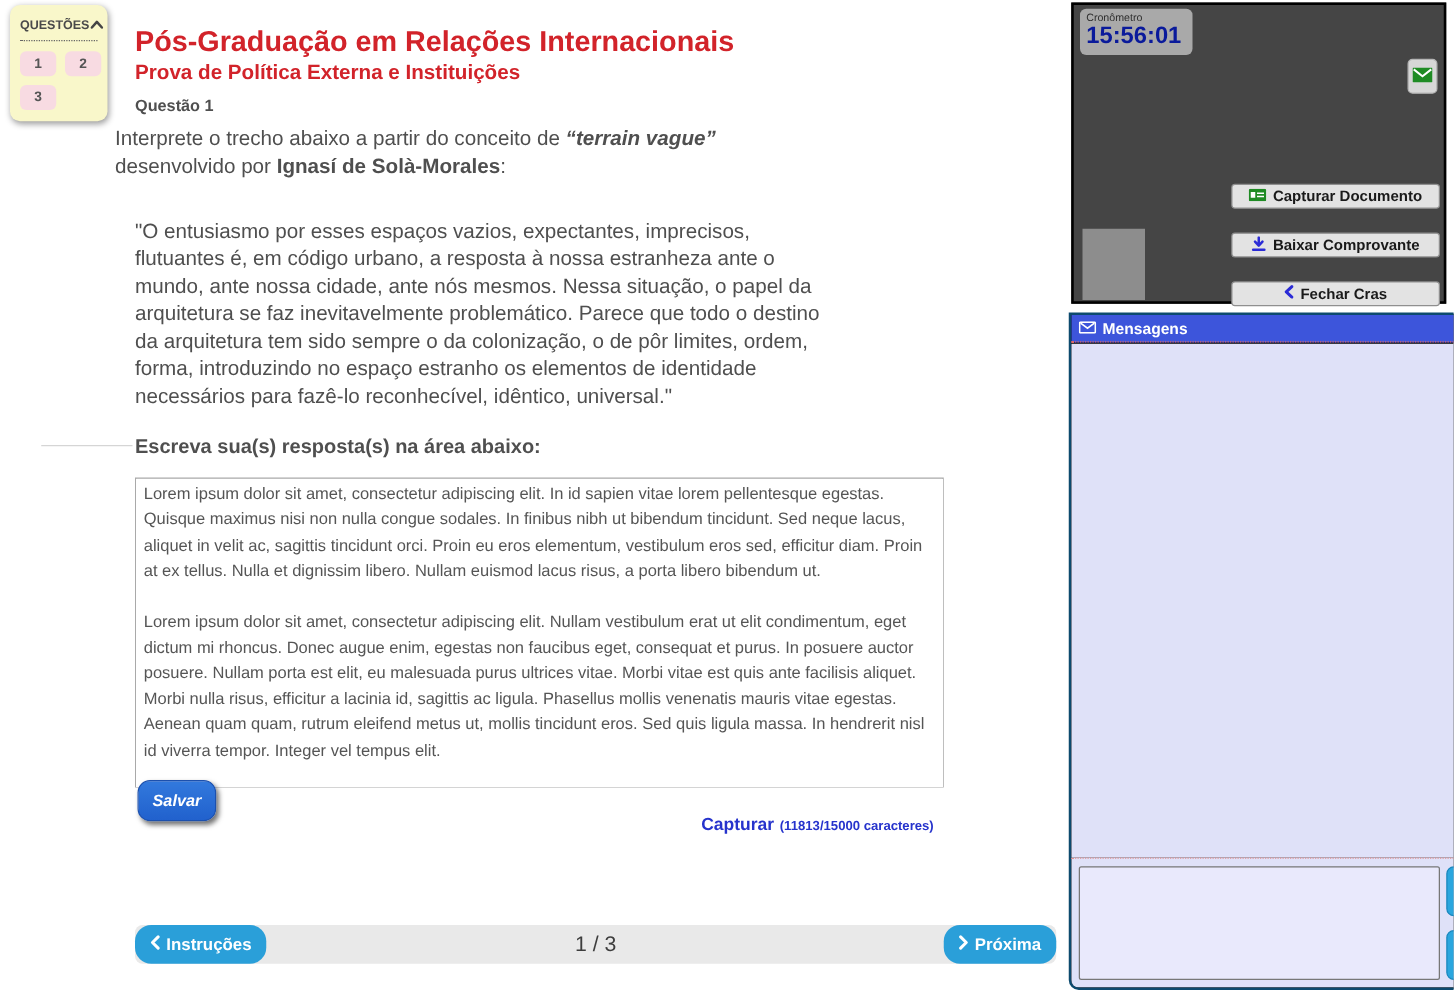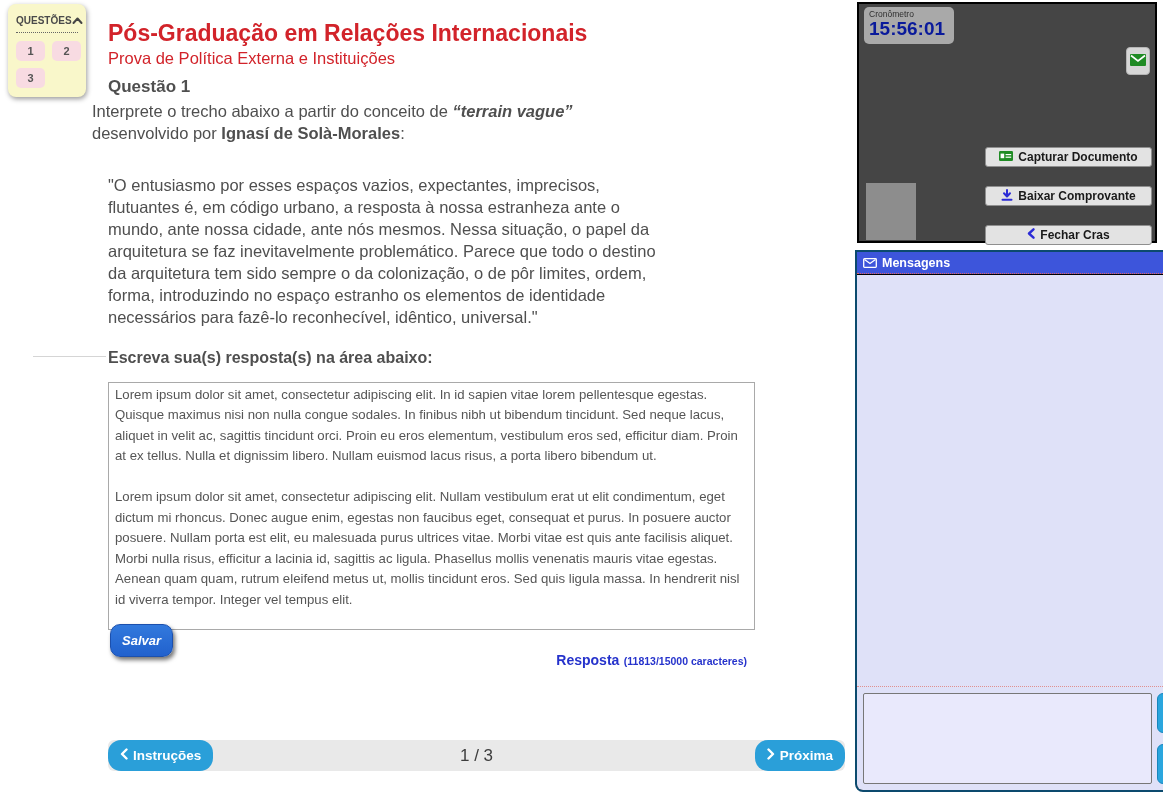--- a/index.html
+++ b/index.html
@@ -17,22 +17,22 @@
   }
   .q-head { display:flex; justify-content:space-between; align-items:center;
     border-bottom:1px dotted #666; padding-bottom:3px; }
   .q-title { font-size:10px; font-weight:bold; color:#4a4a4a; }
   .q-grid { display:flex; flex-wrap:wrap; gap:7px; margin-top:8px; width:66px; }
   .q-btn { width:29px; height:20px; background:#f8dbe2; border:none; border-radius:5px;
     font-family:inherit; font-size:11px; font-weight:bold; color:#555; cursor:pointer; }
 
   
   .title    { position:absolute; left:108px; top:20px; font-size:23px; font-weight:bold; color:#d2232a; }
-  .subtitle { position:absolute; left:108px; top:49px; font-size:16.5px; font-weight:normal; color:#d2232a; }
-  .q-label  { position:absolute; left:108px; top:77px; font-size:17px; font-weight:bold; color:#4f4f4f; }
+  .subtitle { position:absolute; left:108px; top:49px; font-size:16.5px; font-weight:bold; color:#d2232a; }
+  .q-label  { position:absolute; left:108px; top:77px; font-size:13px; font-weight:bold; color:#4f4f4f; }
   .intro    { position:absolute; left:92px; top:100px; width:565px; font-size:16.5px; line-height:22px; color:#4f4f4f; }
   .intro .term   { font-weight:bold; font-style:italic; }
   .intro .author { font-weight:bold; }
   .quote    { position:absolute; left:108px; top:174px; width:565px; font-size:16.5px; line-height:22px; color:#4f4f4f; }
   .prompt   { position:absolute; left:108px; top:349px; font-size:16px; font-weight:bold; color:#4f4f4f; }
   .hr-stub  { position:absolute; left:33px; top:356px; width:73px; border-top:1px solid #d5d5d5; }
 
   .answer-box {
     position:absolute; left:108px; top:382px; width:647px; height:248px;
     border:1px solid #a9a9a9; background:#fff; resize:none;
@@ -136,21 +136,21 @@
   <p class="prompt">Escreva sua(s) resposta(s) na área abaixo:</p>
 
   <textarea class="answer-box" spellcheck="false" style="">Lorem ipsum dolor sit amet, consectetur adipiscing elit. In id sapien vitae lorem pellentesque egestas. Quisque maximus nisi non nulla congue sodales. In finibus nibh ut bibendum tincidunt. Sed neque lacus, aliquet in velit ac, sagittis tincidunt orci. Proin eu eros elementum, vestibulum eros sed, efficitur diam. Proin at ex tellus. Nulla et dignissim libero. Nullam euismod lacus risus, a porta libero bibendum ut.
 
 Lorem ipsum dolor sit amet, consectetur adipiscing elit. Nullam vestibulum erat ut elit condimentum, eget dictum mi rhoncus. Donec augue enim, egestas non faucibus eget, consequat et purus. In posuere auctor posuere. Nullam porta est elit, eu malesuada purus ultrices vitae. Morbi vitae est quis ante facilisis aliquet. Morbi nulla risus, efficitur a lacinia id, sagittis ac ligula. Phasellus mollis venenatis mauris vitae egestas. Aenean quam quam, rutrum eleifend metus ut, mollis tincidunt eros. Sed quis ligula massa. In hendrerit nisl id viverra tempor. Integer vel tempus elit.
 
 Aenean in eros gravida, viverra sem vel, consectetur ex. Nunc in nisi ut lectus aliquam facilisis porttitor a nibh. Phasellus sodales in mauris in sodales. Cras egestas felis sed rhoncus rutrum. Proin congue arcu quis lacus dapibus viverra. Aliquam erat volutpat. Etiam purus elit, ullamcorper vitae tempor non, egestas eu nulla. Maecenas est lorem,</textarea>
 
   <button class="save-btn">Salvar</button>
   <div class="counter">
-    <span class="c-label">Resposta</span>
+    <span class="c-label">Capturar</span>
     <span class="c-detail">(11813/15000 caracteres)</span>
   </div>
 
   <div class="navbar">
     <div class="nav-pos">1 / 3</div>
     <button class="nav-btn nav-prev">
       <span><svg width="8" height="12" viewBox="0 0 8 12">
             <polyline points="6.5,1.5 2,6 6.5,10.5" fill="none" stroke="#fff" stroke-width="2.4" stroke-linecap="round" stroke-linejoin="round"></polyline>
           </svg></span>
       <span>Instruções</span>

